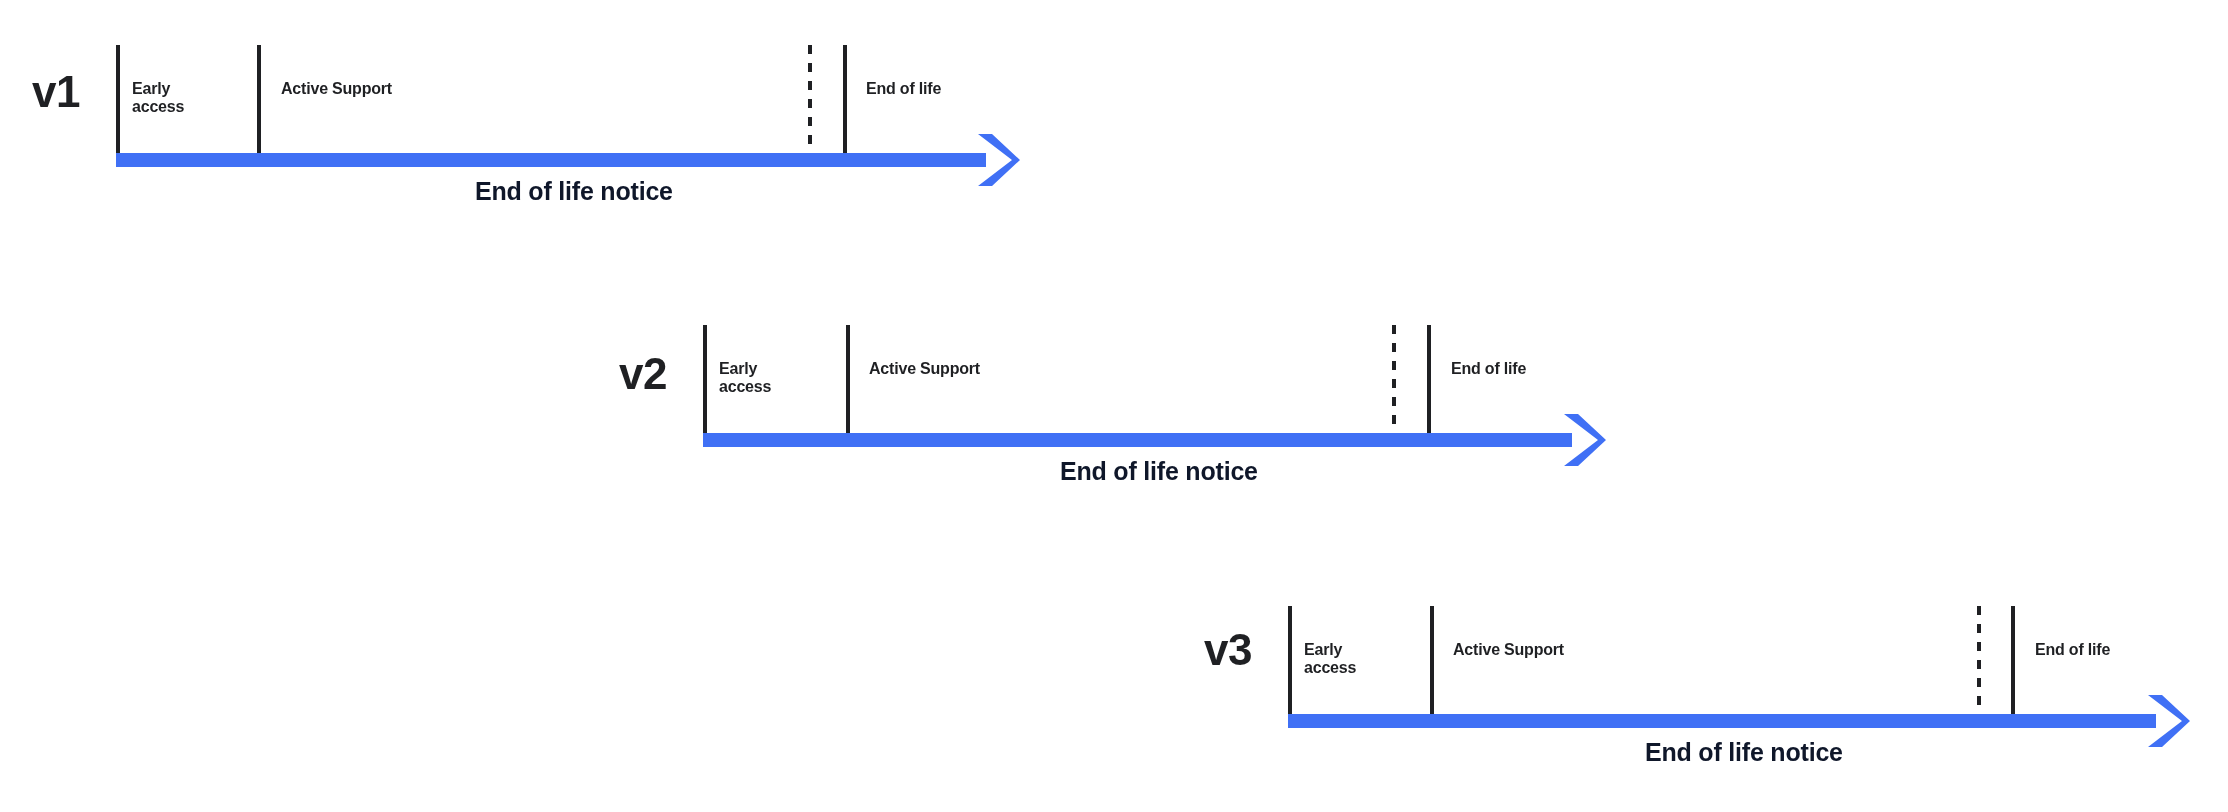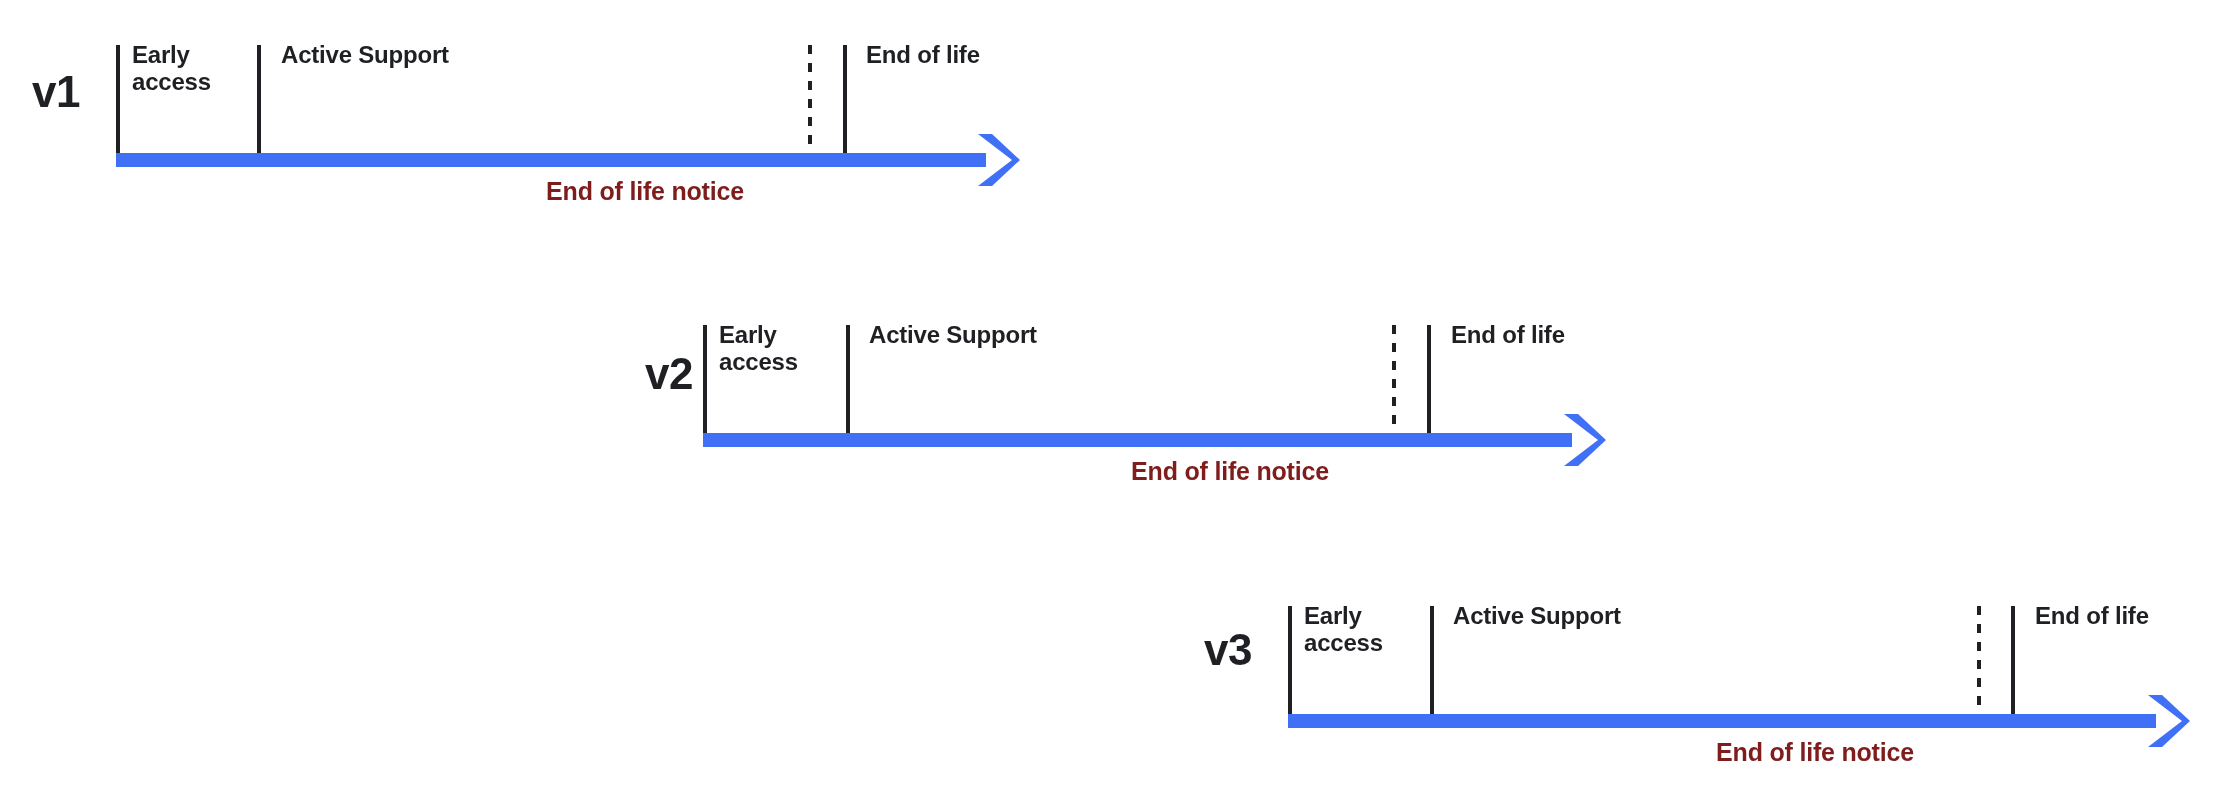--- a/index.html
+++ b/index.html
@@ -51,37 +51,38 @@
       to bottom,
       #1f2023 0px, #1f2023 9px,
       rgba(0,0,0,0) 9px, rgba(0,0,0,0) 18px
     );
     background-size: 4px 18px;
     background-repeat: repeat-y;
   }
   
   .phase-label {
     position: absolute;
-    font-size: 24px;
+    font-size: 16px;
     font-weight: 700;
     color: #1f2023;
     line-height: 1.12;
     white-space: pre-line;
     letter-spacing: -0.2px;
+    margin-top: 38px;
   }
   
   .notice-label {
     position: absolute;
     font-size: 25px;
     font-weight: 700;
-    color: #7f1d1d;
+    color: #0f172a;
     line-height: 1.1;
     white-space: nowrap;
     letter-spacing: -0.2px;
-    text-align: center;
+    text-align: left;
   }
   
   .bar {
     position: absolute;
     height: 14px;
     background: #4070f5;
   }
   
   .arrowhead {
     position: absolute;
@@ -119,21 +120,21 @@
       <svg width="60" height="60" viewBox="0 0 60 60">
         <path d="M10 4 L44 30 L10 56 L24 56 L52 30 L24 4 Z" fill="#4070f5"></path>
       </svg>
     </span>
 
     <div class="notice-label" style="left:475px; top:178px; width:340px;">End of life notice</div>
   </div>
 
   <div class="timeline-row">
 
-    <div class="version-label" style="left:619px; top:374px;margin-left:26px;">v2</div>
+    <div class="version-label" style="left:619px; top:374px;">v2</div>
 
     <div class="tick" style="left:703px; top:325px; height:108px;"></div>
 
     <div class="phase-label" style="left:719px; top:322px; width:120px;">Early
 access</div>
 
     <div class="tick" style="left:846px; top:325px; height:108px;"></div>
 
     <div class="phase-label" style="left:869px; top:322px;">Active Support</div>
 

